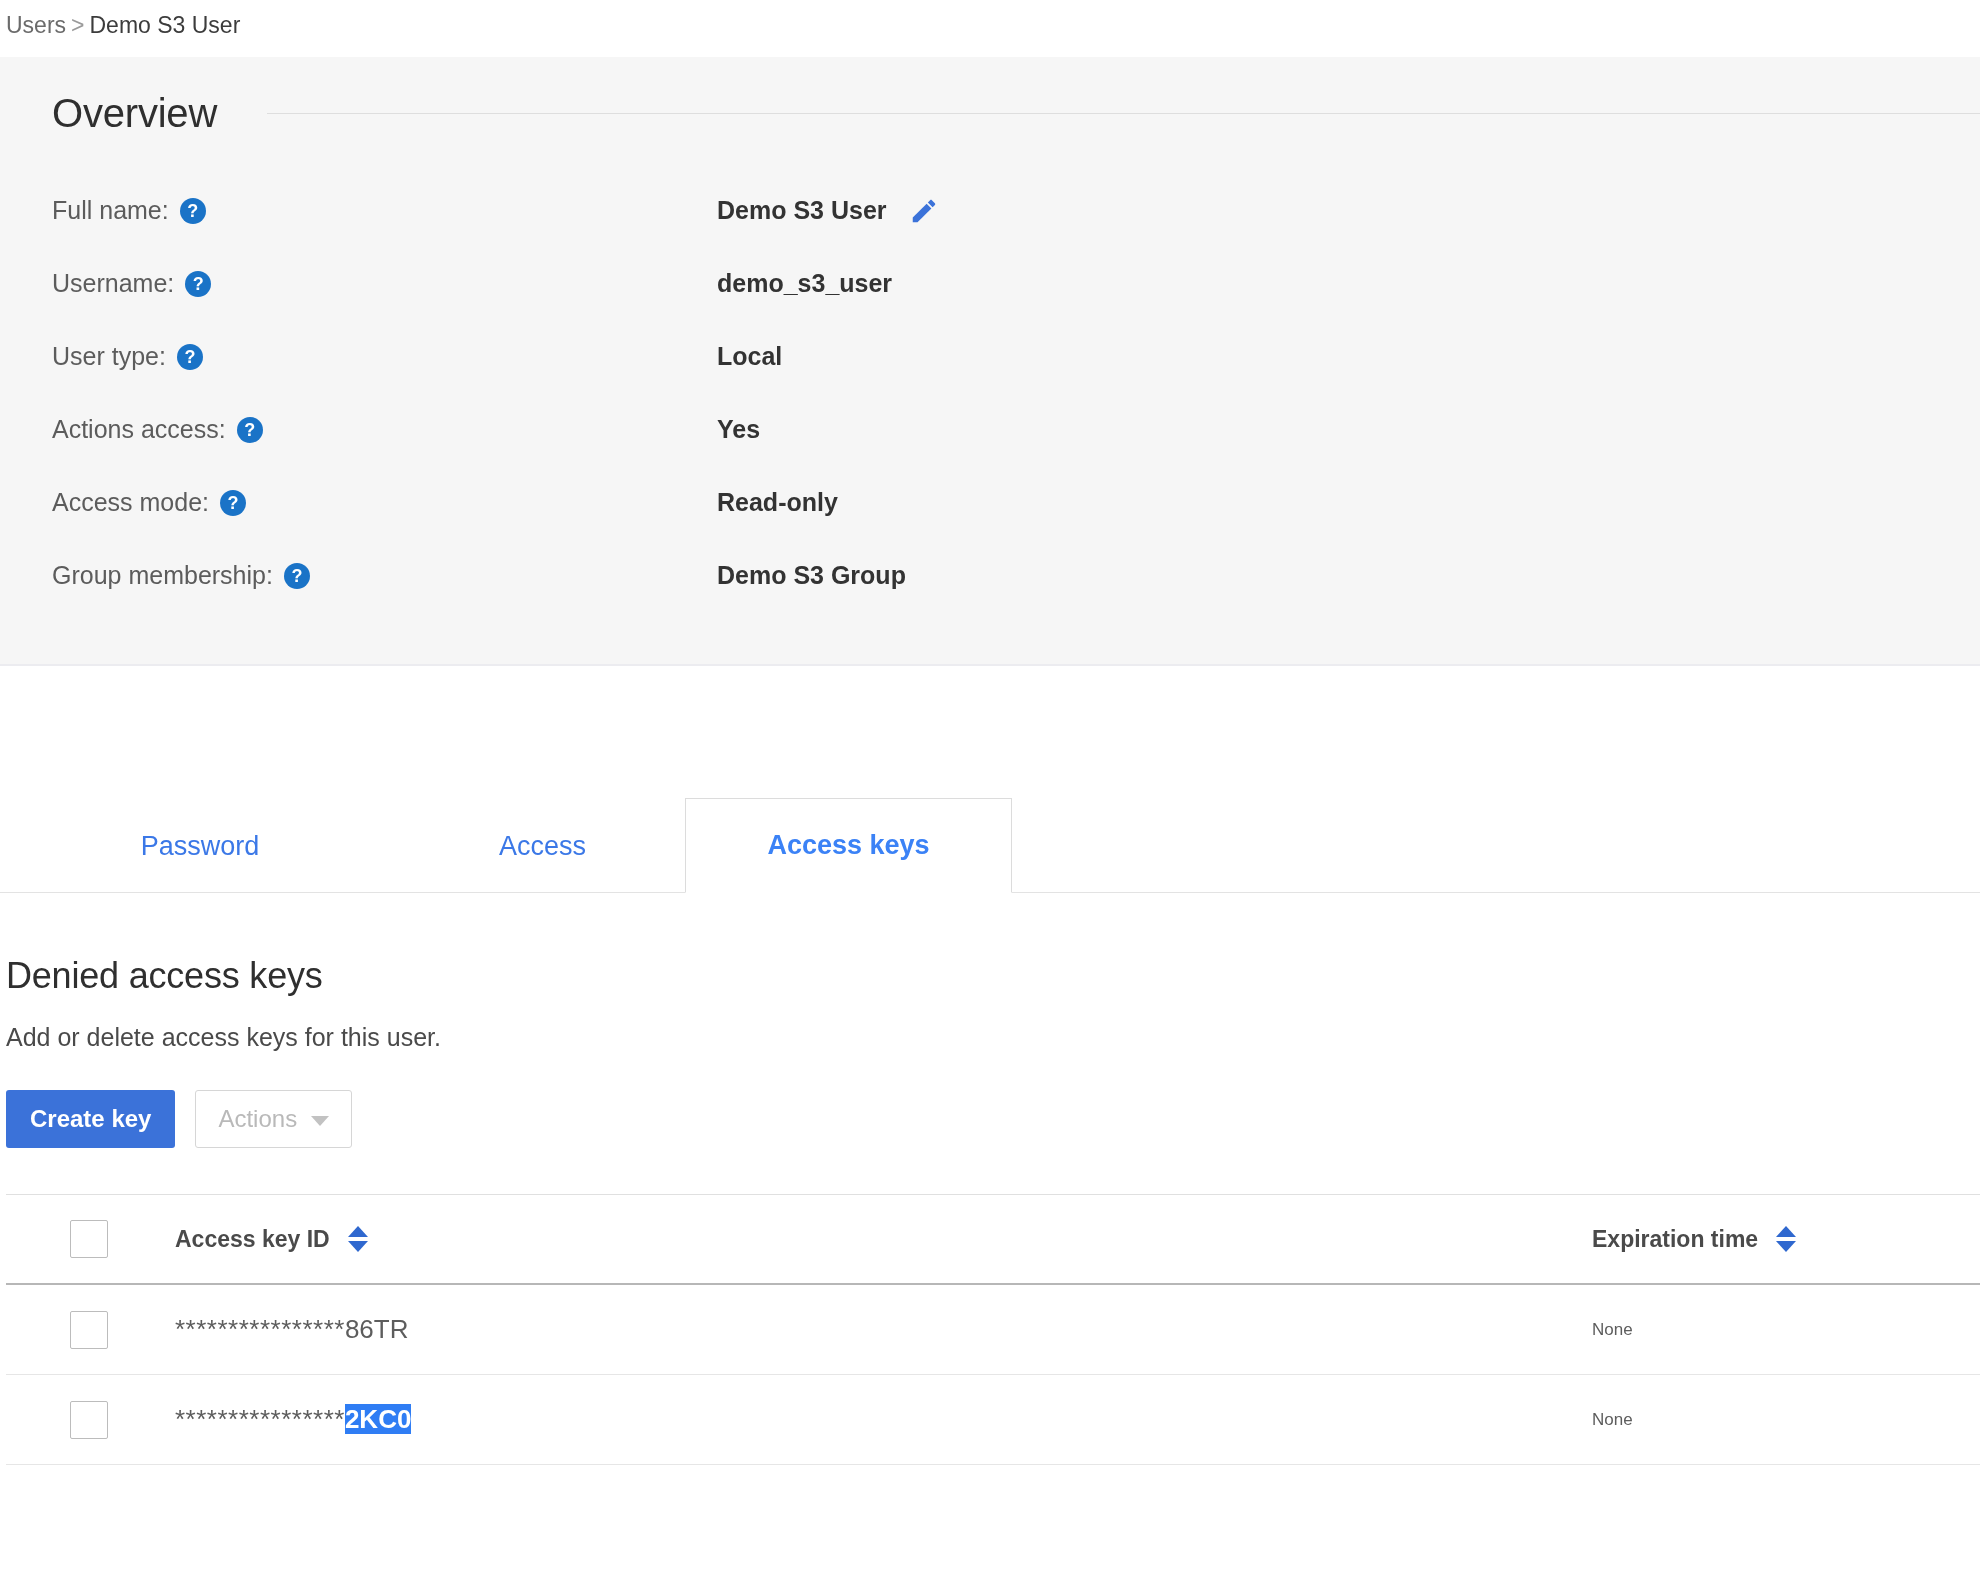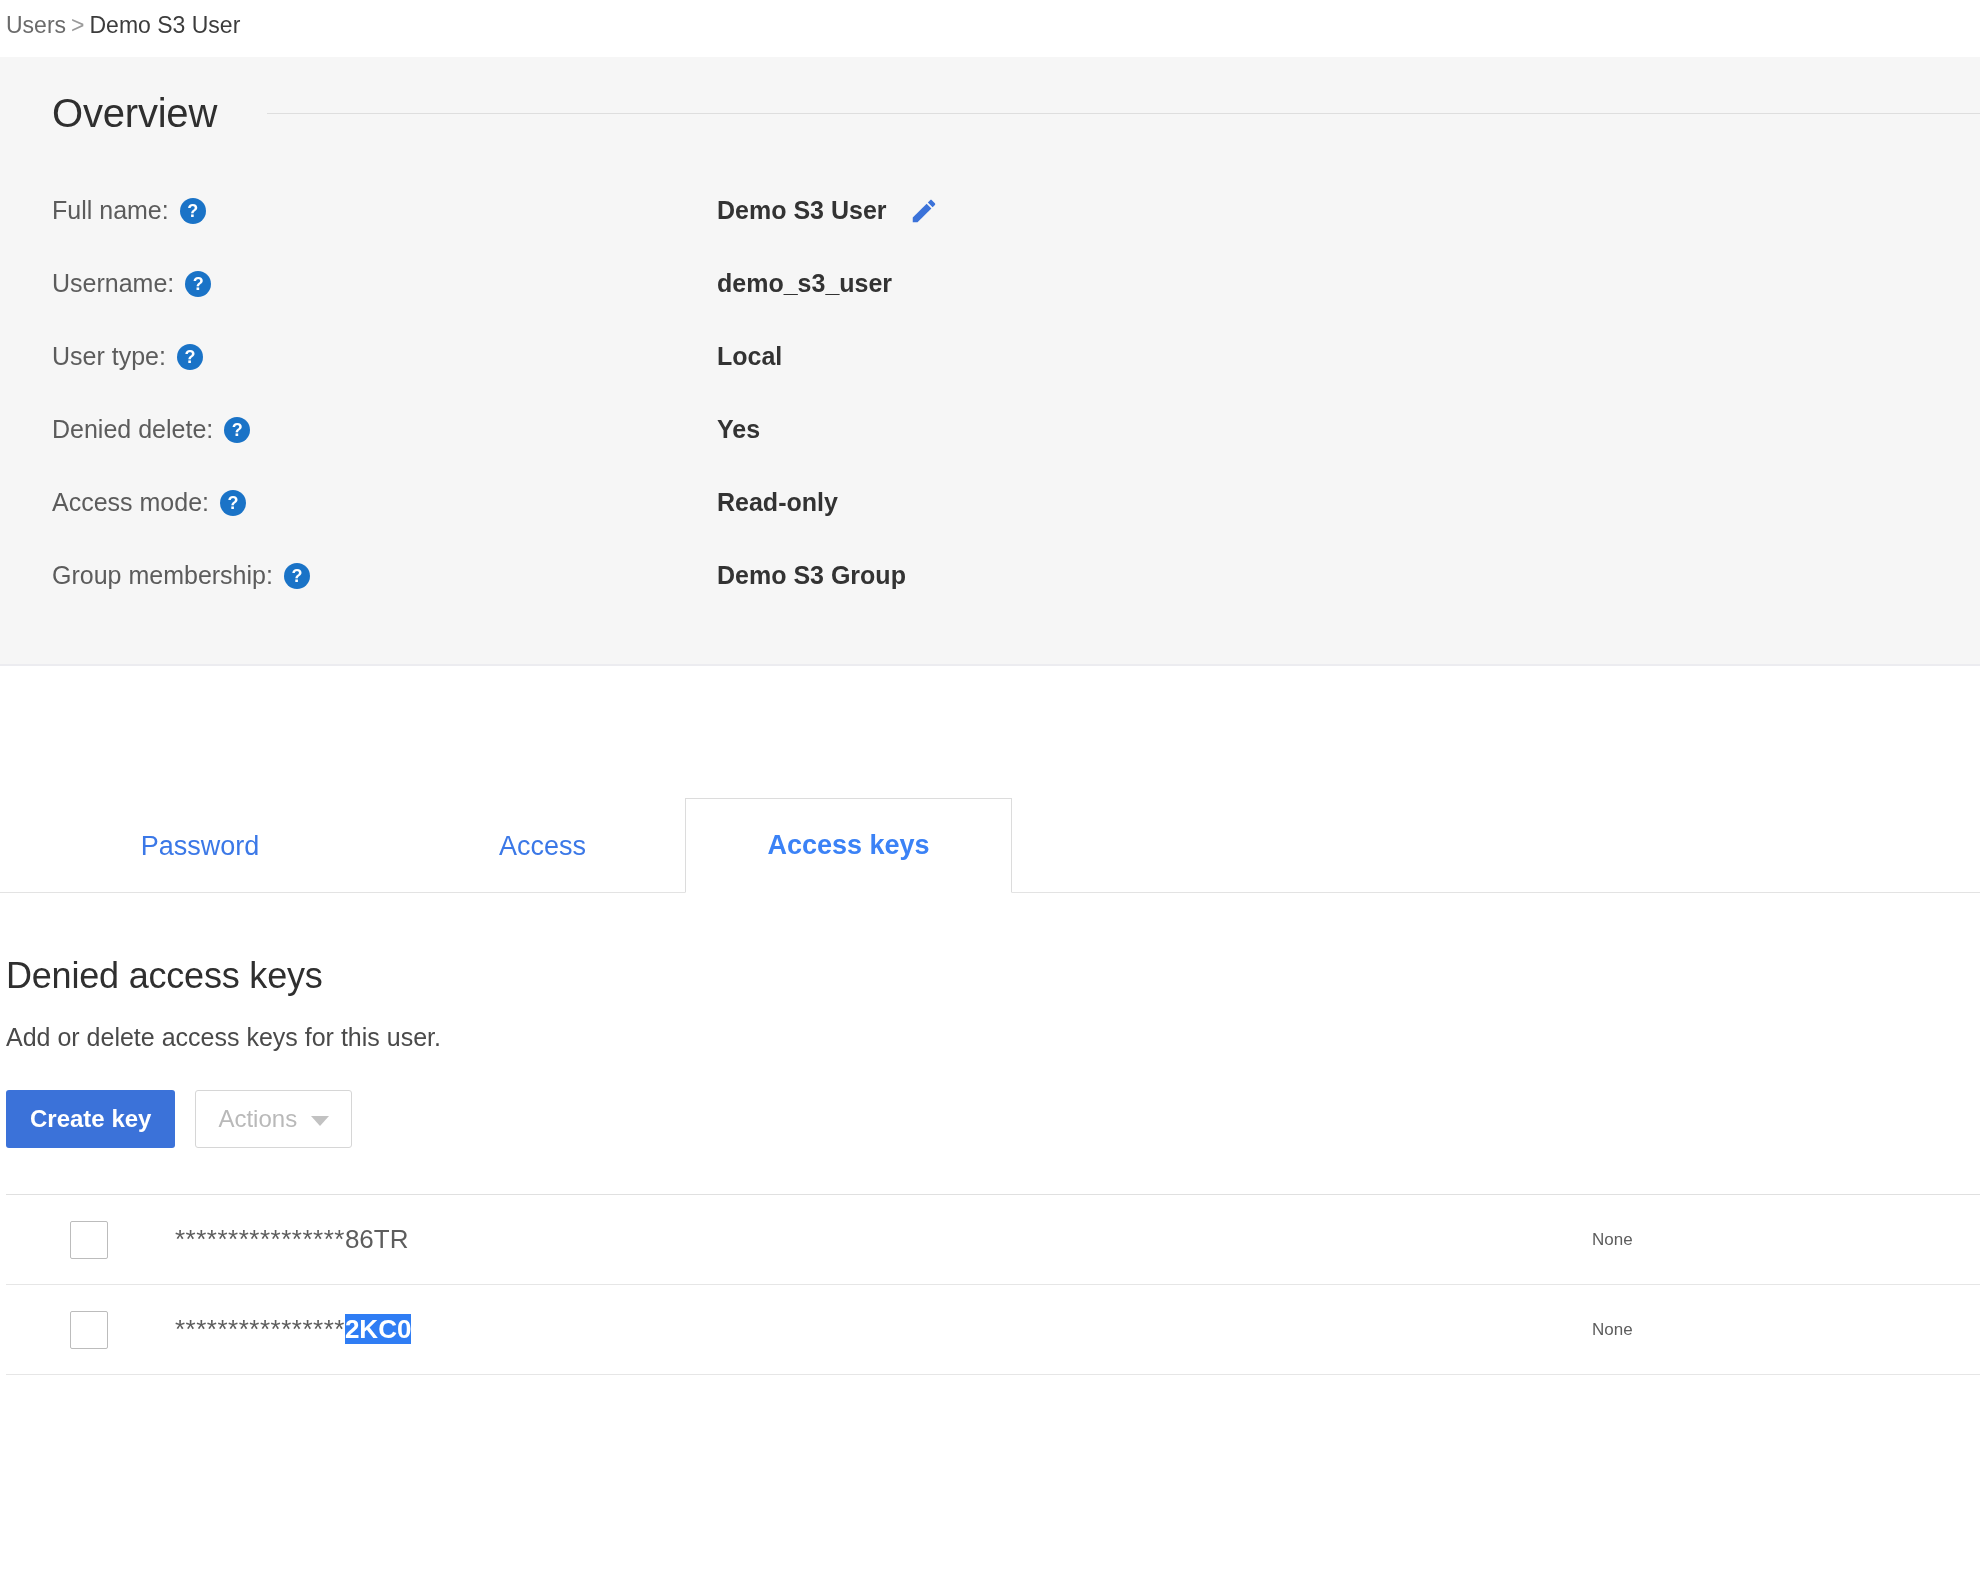--- a/index.html
+++ b/index.html
@@ -325,21 +325,21 @@
       <span>User type:</span>
       <span class="help-icon">?</span>
     </div>
     <div class="detail-value">
       <span>Local</span>
     </div>
   </div>
 
   <div class="detail-row">
     <div class="detail-label">
-      <span>Denied delete:</span>
+      <span>Actions access:</span>
       <span class="help-icon">?</span>
     </div>
     <div class="detail-value">
       <span>Yes</span>
     </div>
   </div>
 
   <div class="detail-row">
     <div class="detail-label">
       <span>Access mode:</span>
@@ -378,20 +378,39 @@
   <div class="btn-row">
     <button class="btn-create">Create key</button>
     <div class="btn-actions">
       <span>Actions</span>
       <span class="chevron-down"></span>
     </div>
   </div>
 
   <div class="keys-table">
 
+    <div class="trow thead">
+      <div class="cell-check">
+        <div class="checkbox"></div>
+      </div>
+      <div class="cell-key">
+        <span class="th-text">Access key ID</span>
+        <span class="sort-icon">
+          <span class="sort-up"></span>
+          <span class="sort-down"></span>
+        </span>
+      </div>
+      <div class="cell-exp">
+        <span class="th-text">Expiration time</span>
+        <span class="sort-icon">
+          <span class="sort-up"></span>
+          <span class="sort-down"></span>
+        </span>
+      </div>
+    </div>
 
     <div class="trow tbody">
       <div class="cell-check">
         <div class="checkbox"></div>
       </div>
       <div class="cell-key">
         <span class="key-text"><span class="key-mask">****************</span><span class="key-tail">86TR</span></span>
       </div>
       <div class="cell-exp">
         <span class="exp-text">None</span>

